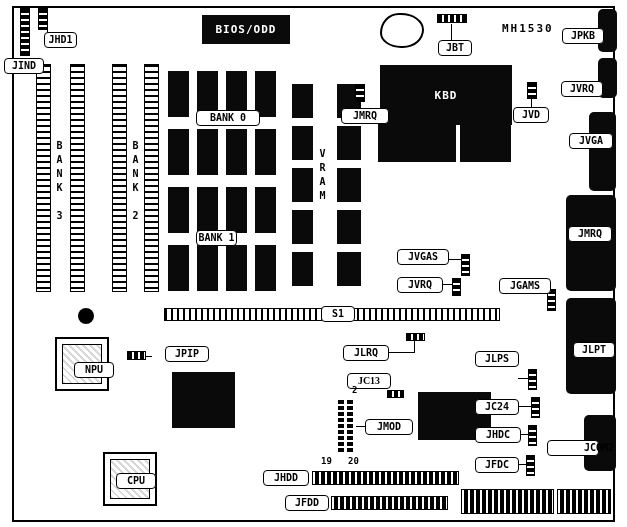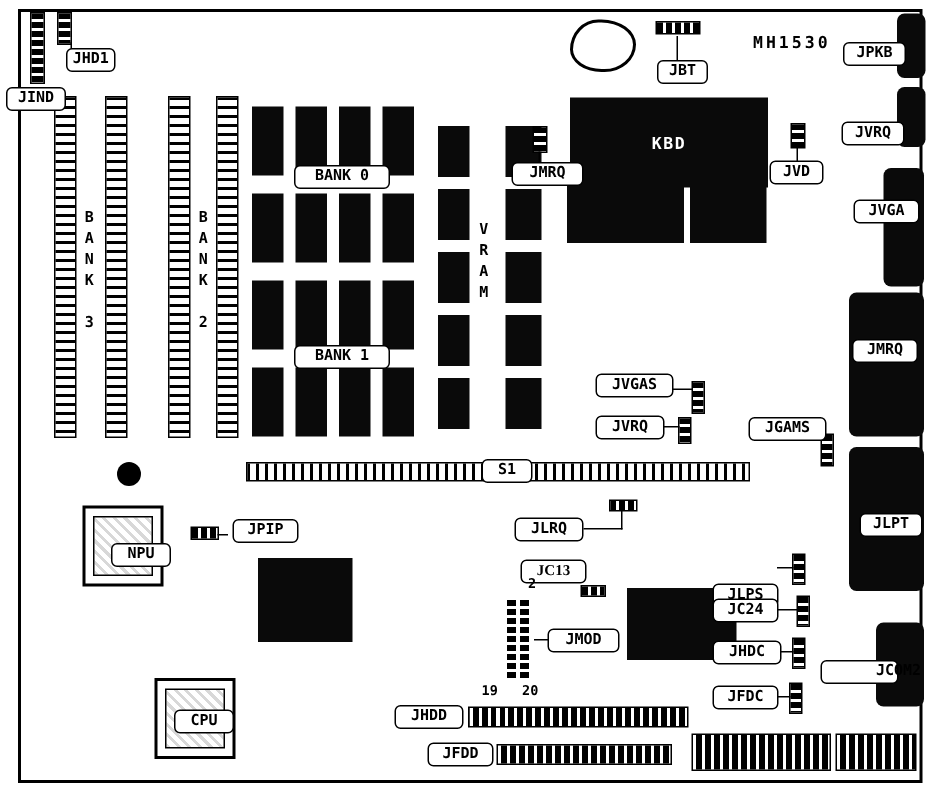--- a/index.html
+++ b/index.html
@@ -44,20 +44,21 @@
   <div class="board"></div>
 
   <div class="txt" style="left:502px;top:22px;">MH1530</div>
 
   <div class="pinv" style="left:20px;top:8px;width:10px;height:48px;"></div>
   <div class="label" style="left:4px;top:58px;width:40px;">JIND</div>
   <div class="pinv" style="left:38px;top:8px;width:10px;height:22px;"></div>
   <div class="leader" style="left:47px;top:28px;width:1px;height:5px;"></div>
   <div class="label" style="left:44px;top:32px;width:33px;">JHD1</div>
 
+  <div class="blackbox" style="left:202px;top:15px;width:88px;height:29px;">BIOS/ODD</div>
 
   <div class="blob" style="left:380px;top:13px;width:40px;height:31px;"></div>
 
   <div class="pinh" style="left:437px;top:14px;width:30px;height:9px;"></div>
   <div class="leader" style="left:451px;top:24px;width:1px;height:16px;"></div>
   <div class="label" style="left:438px;top:40px;width:34px;">JBT</div>
 
   <div class="port" style="left:598px;top:9px;width:19px;height:43px;"></div>
   <div class="label" style="left:562px;top:28px;width:42px;">JPKB</div>
   <div class="port" style="left:598px;top:58px;width:19px;height:40px;"></div>
@@ -88,21 +89,21 @@
   <div class="chip" style="left:255px;top:129px;width:21px;height:46px;"></div>
   <div class="chip" style="left:168px;top:187px;width:21px;height:46px;"></div>
   <div class="chip" style="left:197px;top:187px;width:21px;height:46px;"></div>
   <div class="chip" style="left:226px;top:187px;width:21px;height:46px;"></div>
   <div class="chip" style="left:255px;top:187px;width:21px;height:46px;"></div>
   <div class="chip" style="left:168px;top:245px;width:21px;height:46px;"></div>
   <div class="chip" style="left:197px;top:245px;width:21px;height:46px;"></div>
   <div class="chip" style="left:226px;top:245px;width:21px;height:46px;"></div>
   <div class="chip" style="left:255px;top:245px;width:21px;height:46px;"></div>
   <div class="label" style="left:196px;top:110px;width:64px;">BANK 0</div>
-  <div class="label" style="left:196px;top:230px;width:64px;">BANK 1</div>
+  <div class="label" style="left:196px;top:230px;width:41px;">BANK 1</div>
 
   <div class="chip" style="left:292px;top:84px;width:21px;height:34px;"></div>
   <div class="chip" style="left:292px;top:126px;width:21px;height:34px;"></div>
   <div class="chip" style="left:292px;top:168px;width:21px;height:34px;"></div>
   <div class="chip" style="left:292px;top:210px;width:21px;height:34px;"></div>
   <div class="chip" style="left:292px;top:252px;width:21px;height:34px;"></div>
   <div class="chip" style="left:337px;top:84px;width:24px;height:34px;"></div>
   <div class="chip" style="left:337px;top:126px;width:24px;height:34px;"></div>
   <div class="chip" style="left:337px;top:168px;width:24px;height:34px;"></div>
   <div class="chip" style="left:337px;top:210px;width:24px;height:34px;"></div>
@@ -133,41 +134,41 @@
   <div class="label" style="left:321px;top:306px;width:34px;">S1</div>
 
   <div class="dot" style="left:78px;top:308px;width:16px;height:16px;"></div>
 
   <div class="sq-outer" style="left:55px;top:337px;width:54px;height:54px;"></div>
   <div class="sq-inner" style="left:62px;top:344px;width:40px;height:40px;"></div>
   <div class="label" style="left:74px;top:362px;width:40px;">NPU</div>
 
   <div class="pinh" style="left:127px;top:351px;width:19px;height:9px;"></div>
   <div class="leader" style="left:145px;top:356px;width:7px;height:1px;"></div>
-  <div class="label" style="left:155px;top:346px;width:44px;">JPIP</div>
+  <div class="label" style="left:165px;top:346px;width:44px;">JPIP</div>
 
   <div class="chip" style="left:172px;top:372px;width:63px;height:56px;"></div>
   <div class="chip" style="left:418px;top:392px;width:73px;height:48px;"></div>
 
   <div class="pinh" style="left:406px;top:333px;width:19px;height:8px;"></div>
   <div class="leader" style="left:414px;top:340px;width:1px;height:13px;"></div>
   <div class="leader" style="left:389px;top:352px;width:26px;height:1px;"></div>
   <div class="label" style="left:343px;top:345px;width:46px;">JLRQ</div>
 
   <div class="label" style="left:347px;top:373px;width:44px;font-family:Liberation Serif, serif;">JC13</div>
   <div class="pinh" style="left:387px;top:390px;width:17px;height:8px;"></div>
 
   <div class="pingrid" style="left:338px;top:398px;width:17px;height:56px;"></div>
   <div class="pnum" style="left:352px;top:385px;">2</div>
   <div class="pnum" style="left:321px;top:456px;">19</div>
   <div class="pnum" style="left:348px;top:456px;">20</div>
   <div class="leader" style="left:356px;top:426px;width:10px;height:1px;"></div>
   <div class="label" style="left:365px;top:419px;width:48px;">JMOD</div>
 
-  <div class="label" style="left:475px;top:389px;width:44px;">JLPS</div>
+  <div class="label" style="left:475px;top:351px;width:44px;">JLPS</div>
   <div class="leader" style="left:518px;top:378px;width:11px;height:1px;"></div>
   <div class="pinv" style="left:528px;top:369px;width:9px;height:21px;"></div>
   <div class="label" style="left:475px;top:399px;width:44px;">JC24</div>
   <div class="leader" style="left:518px;top:406px;width:14px;height:1px;"></div>
   <div class="pinv" style="left:531px;top:397px;width:9px;height:21px;"></div>
   <div class="label" style="left:475px;top:427px;width:46px;">JHDC</div>
   <div class="leader" style="left:520px;top:434px;width:9px;height:1px;"></div>
   <div class="pinv" style="left:528px;top:425px;width:9px;height:21px;"></div>
   <div class="label" style="left:475px;top:457px;width:44px;">JFDC</div>
   <div class="leader" style="left:518px;top:464px;width:9px;height:1px;"></div>

